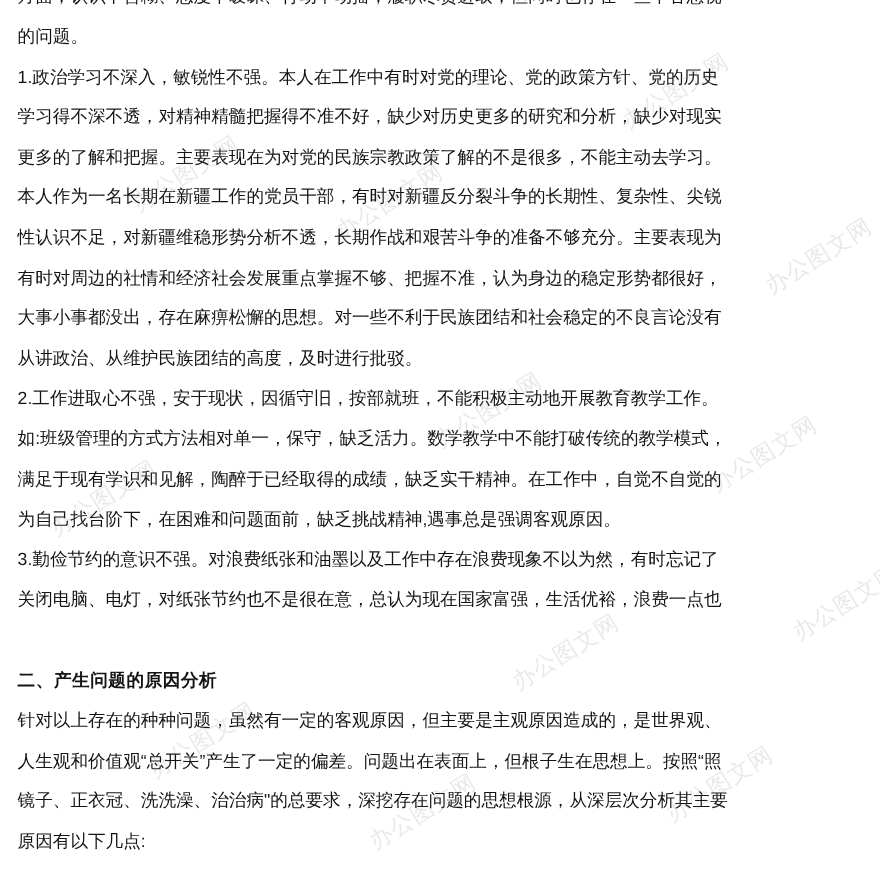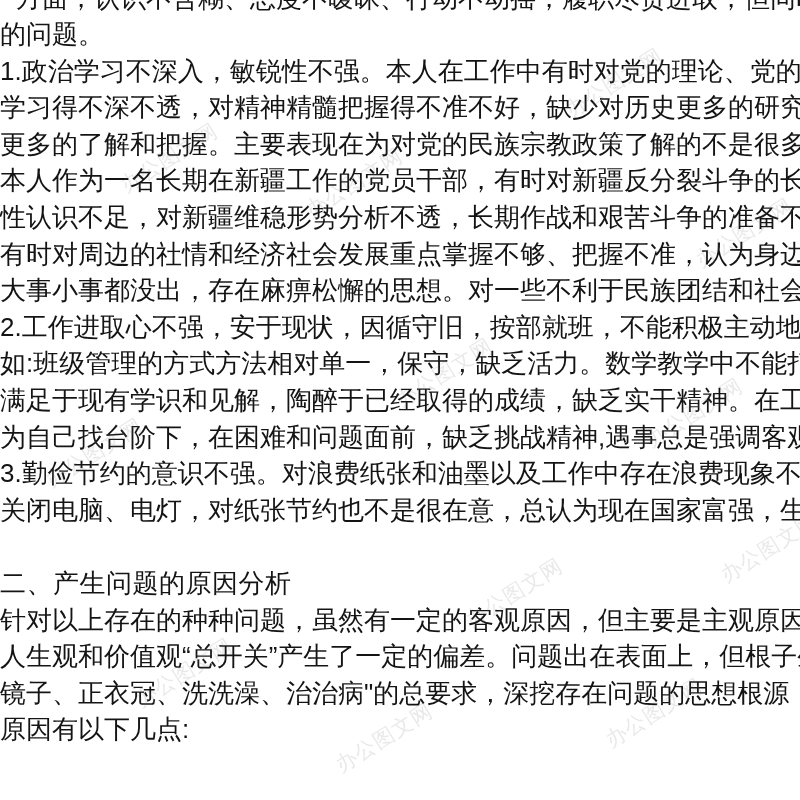--- a/index.html
+++ b/index.html
@@ -50,21 +50,22 @@
     left: 0;
     top: 0;
     width: 800px;
     z-index: 1;
     padding: 0;
   }
 
   .line {
     height: 36.6px;
     line-height: 36.6px;
-    font-size: 26px;
+    font-size: 16px;
+    padding-left: 16px;
     padding-right: 8px;
     white-space: nowrap;
     letter-spacing: 0px;
     color: #141414;
   }
   
   .line.clip-top {
     height: 16px;
     line-height: 0px;
     overflow: hidden;
@@ -74,40 +75,42 @@
     position: absolute;
     left: 16px;
     top: -20px;
     line-height: 36.6px;
   }
   .line.blank {
     height: 36.6px;
   }
   .line.heading {
     letter-spacing: 0.5px;
+    font-weight: bold;
   }
 </style>
 </head>
 <body>
 
 <div id="page">
 
   <div id="doc-body">
 
     <div class="line clip-top">
         <span>方面，认识不含糊、态度不暧昧、行动不动摇，履职尽责进取，但同时也存在一些不容忽视</span>
       </div>
     <div class="line">的问题。</div>
     <div class="line">1.政治学习不深入，敏锐性不强。本人在工作中有时对党的理论、党的政策方针、党的历史</div>
     <div class="line">学习得不深不透，对精神精髓把握得不准不好，缺少对历史更多的研究和分析，缺少对现实</div>
     <div class="line">更多的了解和把握。主要表现在为对党的民族宗教政策了解的不是很多，不能主动去学习。</div>
     <div class="line">本人作为一名长期在新疆工作的党员干部，有时对新疆反分裂斗争的长期性、复杂性、尖锐</div>
     <div class="line">性认识不足，对新疆维稳形势分析不透，长期作战和艰苦斗争的准备不够充分。主要表现为</div>
     <div class="line">有时对周边的社情和经济社会发展重点掌握不够、把握不准，认为身边的稳定形势都很好，</div>
     <div class="line">大事小事都没出，存在麻痹松懈的思想。对一些不利于民族团结和社会稳定的不良言论没有</div>
+    <div class="line">从讲政治、从维护民族团结的高度，及时进行批驳。</div>
     <div class="line">2.工作进取心不强，安于现状，因循守旧，按部就班，不能积极主动地开展教育教学工作。</div>
     <div class="line">如:班级管理的方式方法相对单一，保守，缺乏活力。数学教学中不能打破传统的教学模式，</div>
     <div class="line">满足于现有学识和见解，陶醉于已经取得的成绩，缺乏实干精神。在工作中，自觉不自觉的</div>
     <div class="line">为自己找台阶下，在困难和问题面前，缺乏挑战精神,遇事总是强调客观原因。</div>
     <div class="line">3.勤俭节约的意识不强。对浪费纸张和油墨以及工作中存在浪费现象不以为然，有时忘记了</div>
     <div class="line">关闭电脑、电灯，对纸张节约也不是很在意，总认为现在国家富强，生活优裕，浪费一点也</div>
     <div class="line blank"></div>
     <div class="line heading">二、产生问题的原因分析</div>
     <div class="line">针对以上存在的种种问题，虽然有一定的客观原因，但主要是主观原因造成的，是世界观、</div>
     <div class="line">人生观和价值观“总开关”产生了一定的偏差。问题出在表面上，但根子生在思想上。按照“照</div>

